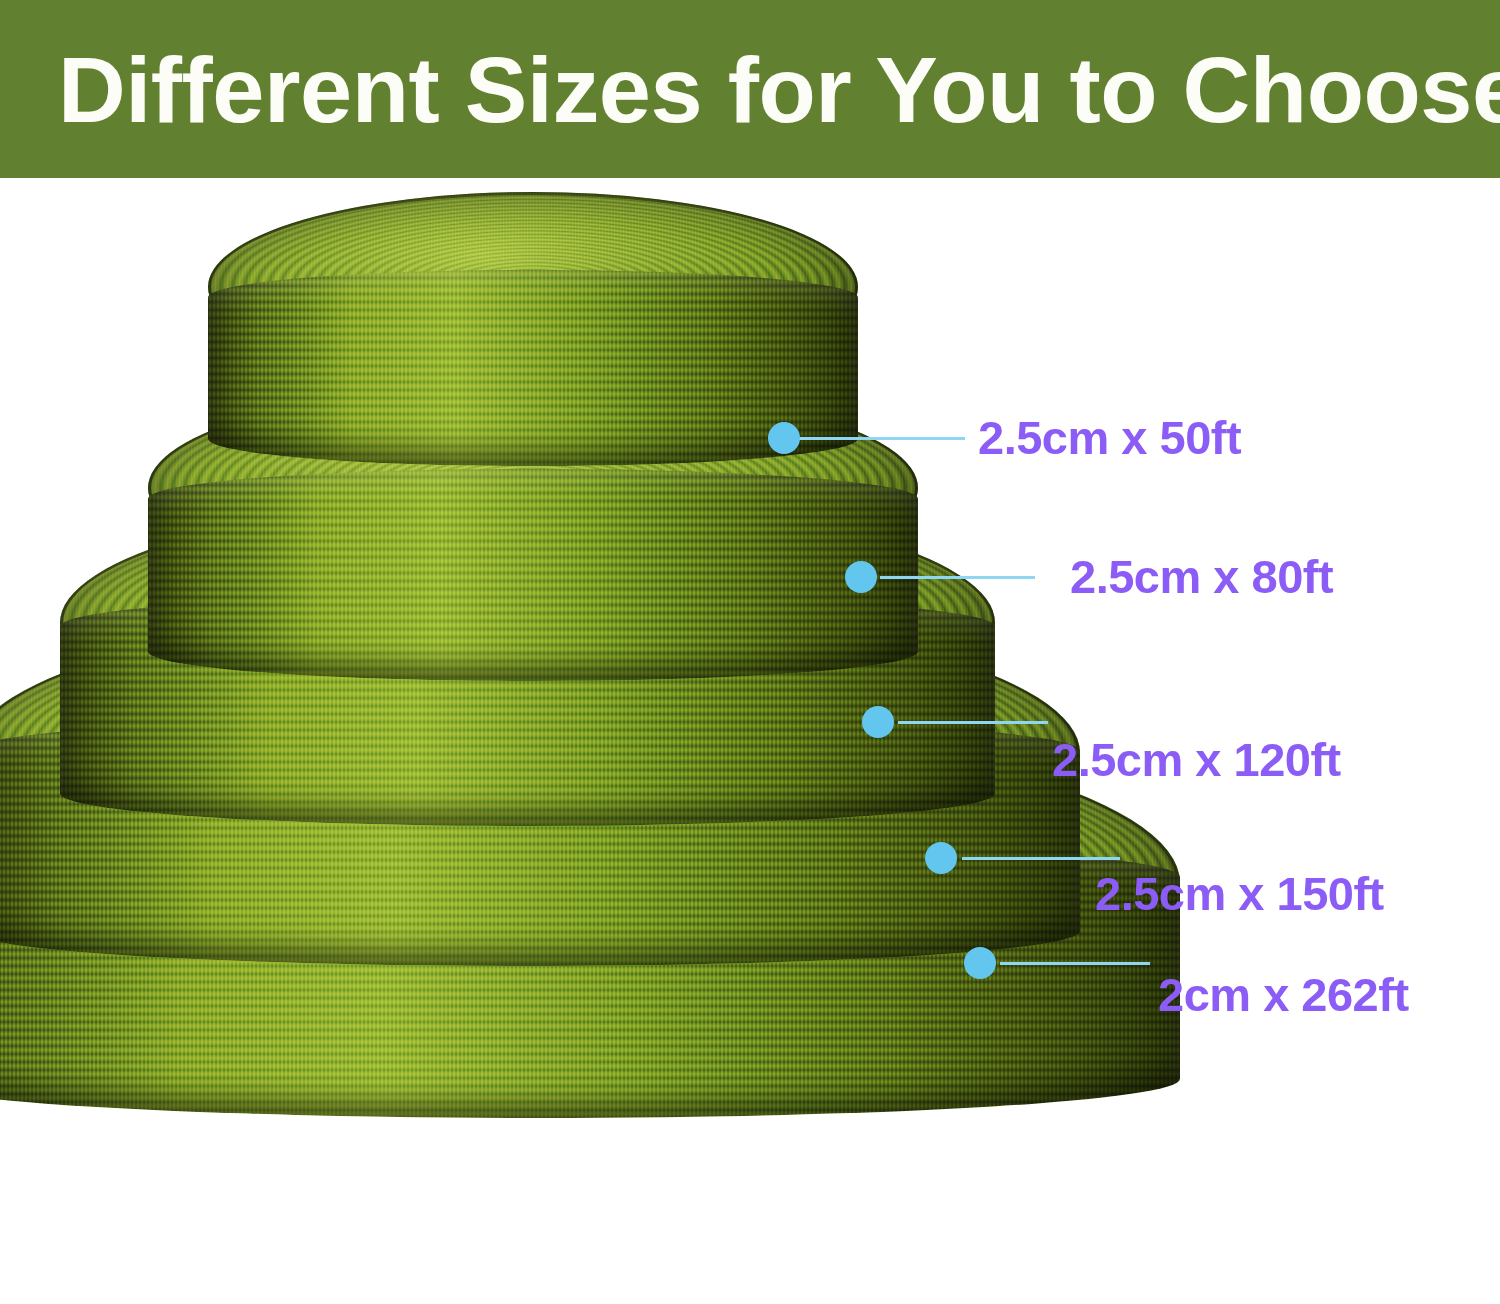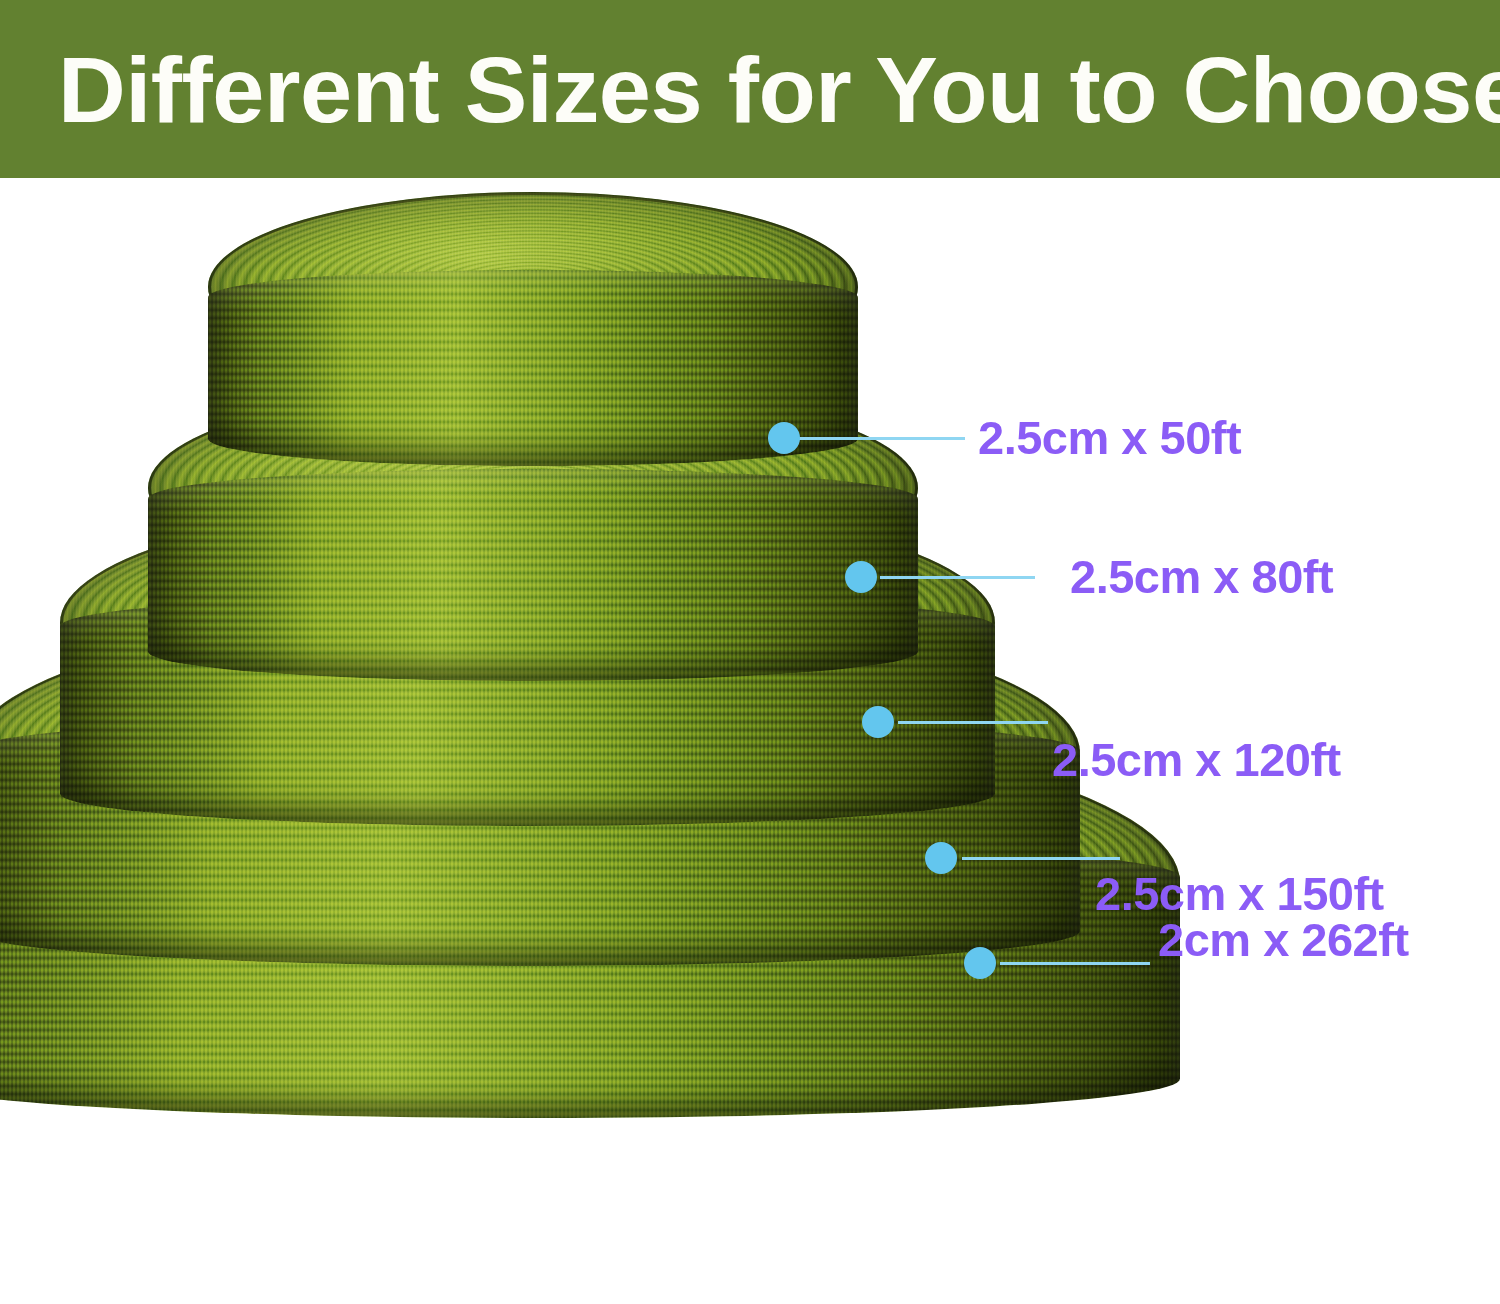--- a/index.html
+++ b/index.html
@@ -208,16 +208,16 @@
     <div class="callout-line" style="left:898px; top:543px; width:150px;"></div>
     <div class="callout-dot" style="left:862px; top:528px; width:32px; height:32px;"></div>
     <div class="callout-label" style="left:1052px; top:520px;margin-top:38px;">2.5cm x 120ft</div>
 
     <div class="callout-line" style="left:962px; top:679px; width:158px;"></div>
     <div class="callout-dot" style="left:925px; top:664px; width:32px; height:32px;"></div>
     <div class="callout-label" style="left:1095px; top:656px;margin-top:36px;">2.5cm x 150ft</div>
 
     <div class="callout-line" style="left:1000px; top:784px; width:150px;"></div>
     <div class="callout-dot" style="left:964px; top:769px; width:32px; height:32px;"></div>
-    <div class="callout-label" style="left:1158px; top:738px;">2cm x 262ft</div>
+    <div class="callout-label" style="left:1158px; top:793px;">2cm x 262ft</div>
 
   </div>
 </div>
 
 </body></html>

